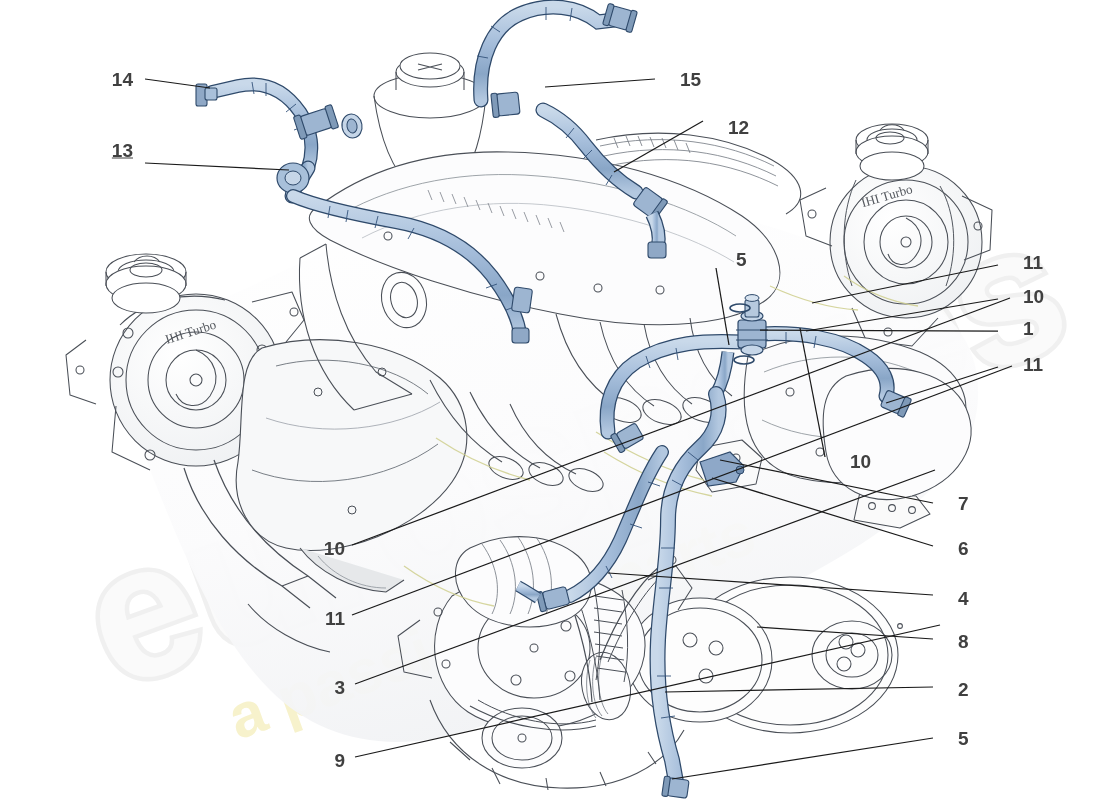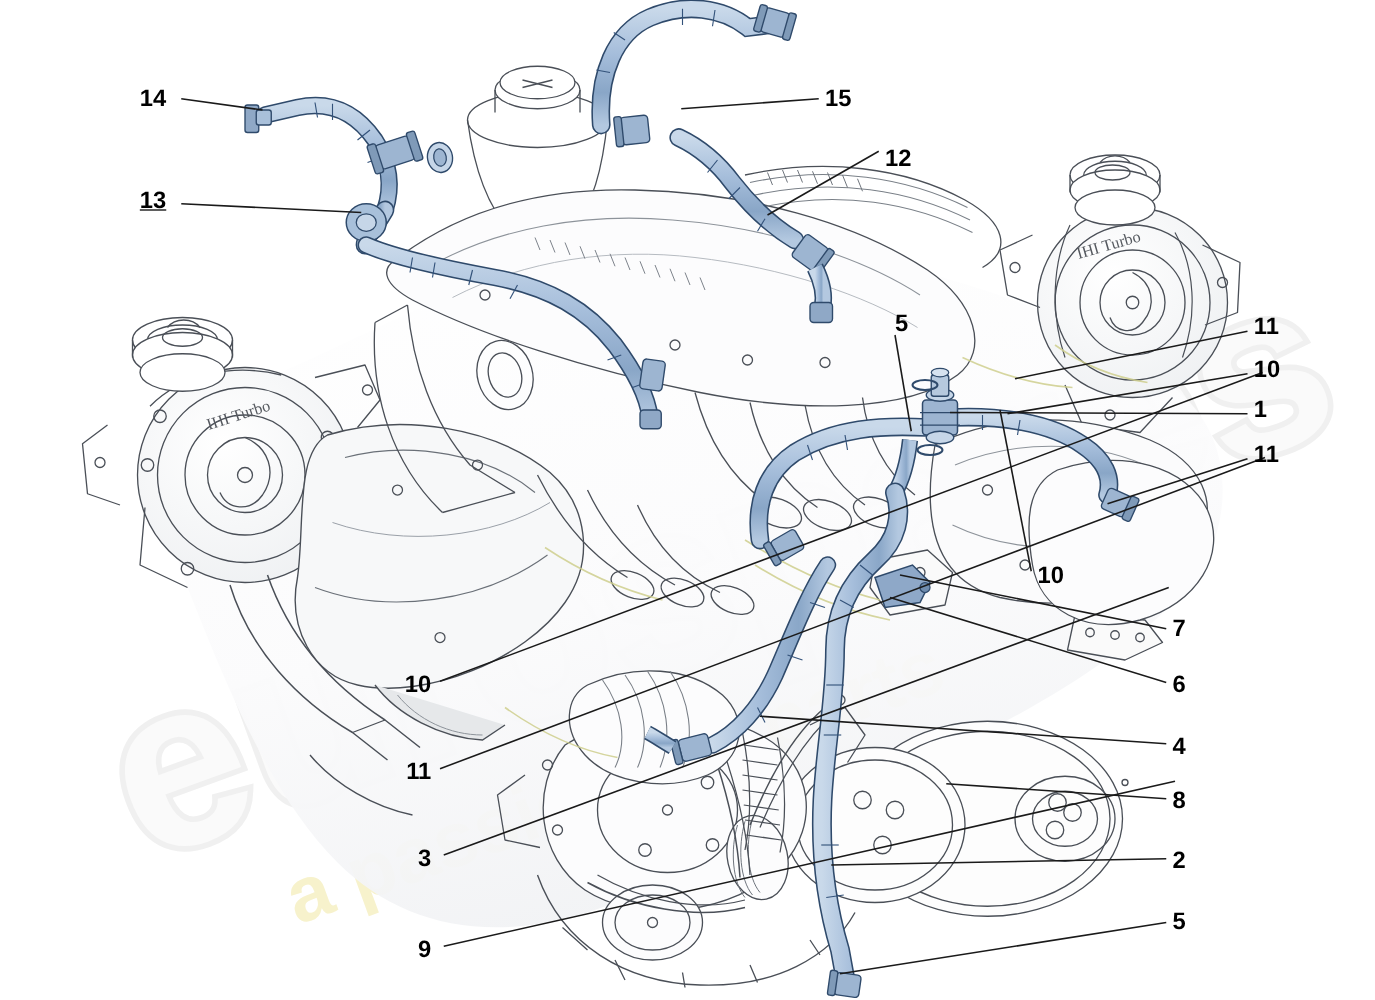--- a/index.html
+++ b/index.html
@@ -9,27 +9,27 @@
     font-family:"Liberation Sans", sans-serif;
     overflow:hidden;
   }
   #stage{position:relative;width:1100px;height:800px;overflow:hidden;background:#fff;}
   #art{position:absolute;left:0;top:0;width:1100px;height:800px;}
   .callout-num{
     position:absolute;
     font-family:"Liberation Sans", sans-serif;
     font-weight:bold;
     font-size:19px;
-    color:#000000;
+    color:#404040;
     line-height:1;
     white-space:nowrap;
     letter-spacing:0px;
   }
   .callout-num.r{transform:translate(-100%,-50%);}
-  .callout-num.l{transform:translate(0,-50%);}
+  .callout-num.l{transform:translate(0,-50%);margin-left:20px;}
 </style>
 </head>
 <body>
 
 <div id="stage">
 
   <svg id="art" viewBox="0 0 1100 800" xmlns="http://www.w3.org/2000/svg">
     <defs>
       <linearGradient id="hoseGrad" x1="0" y1="0" x2="0" y2="1">
         <stop offset="0%" stop-color="#c9d9ea"></stop>
@@ -502,21 +502,21 @@
         <path d="M 352 615 L 1012 366"></path>
         <path d="M 355 684 L 935 470"></path>
         <path d="M 355 757 L 940 625"></path>
       </g>
   <text x="192" y="336" transform="rotate(-18 192 336)" font-family="Liberation Serif, serif" font-size="13" fill="#55595f" text-anchor="middle">IHI Turbo</text>
       <text x="888" y="200" transform="rotate(-16 888 200)" font-family="Liberation Serif, serif" font-size="13" fill="#55595f" text-anchor="middle">IHI Turbo</text>
     </svg>
 
   <div id="callout-layer">
       <div class="callout-num r" style="left: 133px; top: 79px;">14</div>
-      <div class="callout-num r" style="left: 133px; top: 161px; text-decoration: underline;">13</div>
+      <div class="callout-num r" style="left: 133px; top: 150px; text-decoration: underline;">13</div>
       <div class="callout-num l" style="left: 660px; top: 79px;">15</div>
       <div class="callout-num l" style="left: 708px; top: 127px;">12</div>
       <div class="callout-num l" style="left: 716px; top: 259px;">5</div>
       <div class="callout-num l" style="left: 1003px; top: 262px;">11</div>
       <div class="callout-num l" style="left: 1003px; top: 296px;">10</div>
       <div class="callout-num l" style="left: 1003px; top: 328px;">1</div>
       <div class="callout-num l" style="left: 1003px; top: 364px;">11</div>
       <div class="callout-num l" style="left: 830px; top: 461px;">10</div>
       <div class="callout-num l" style="left: 938px; top: 503px;">7</div>
       <div class="callout-num l" style="left: 938px; top: 548px;">6</div>

